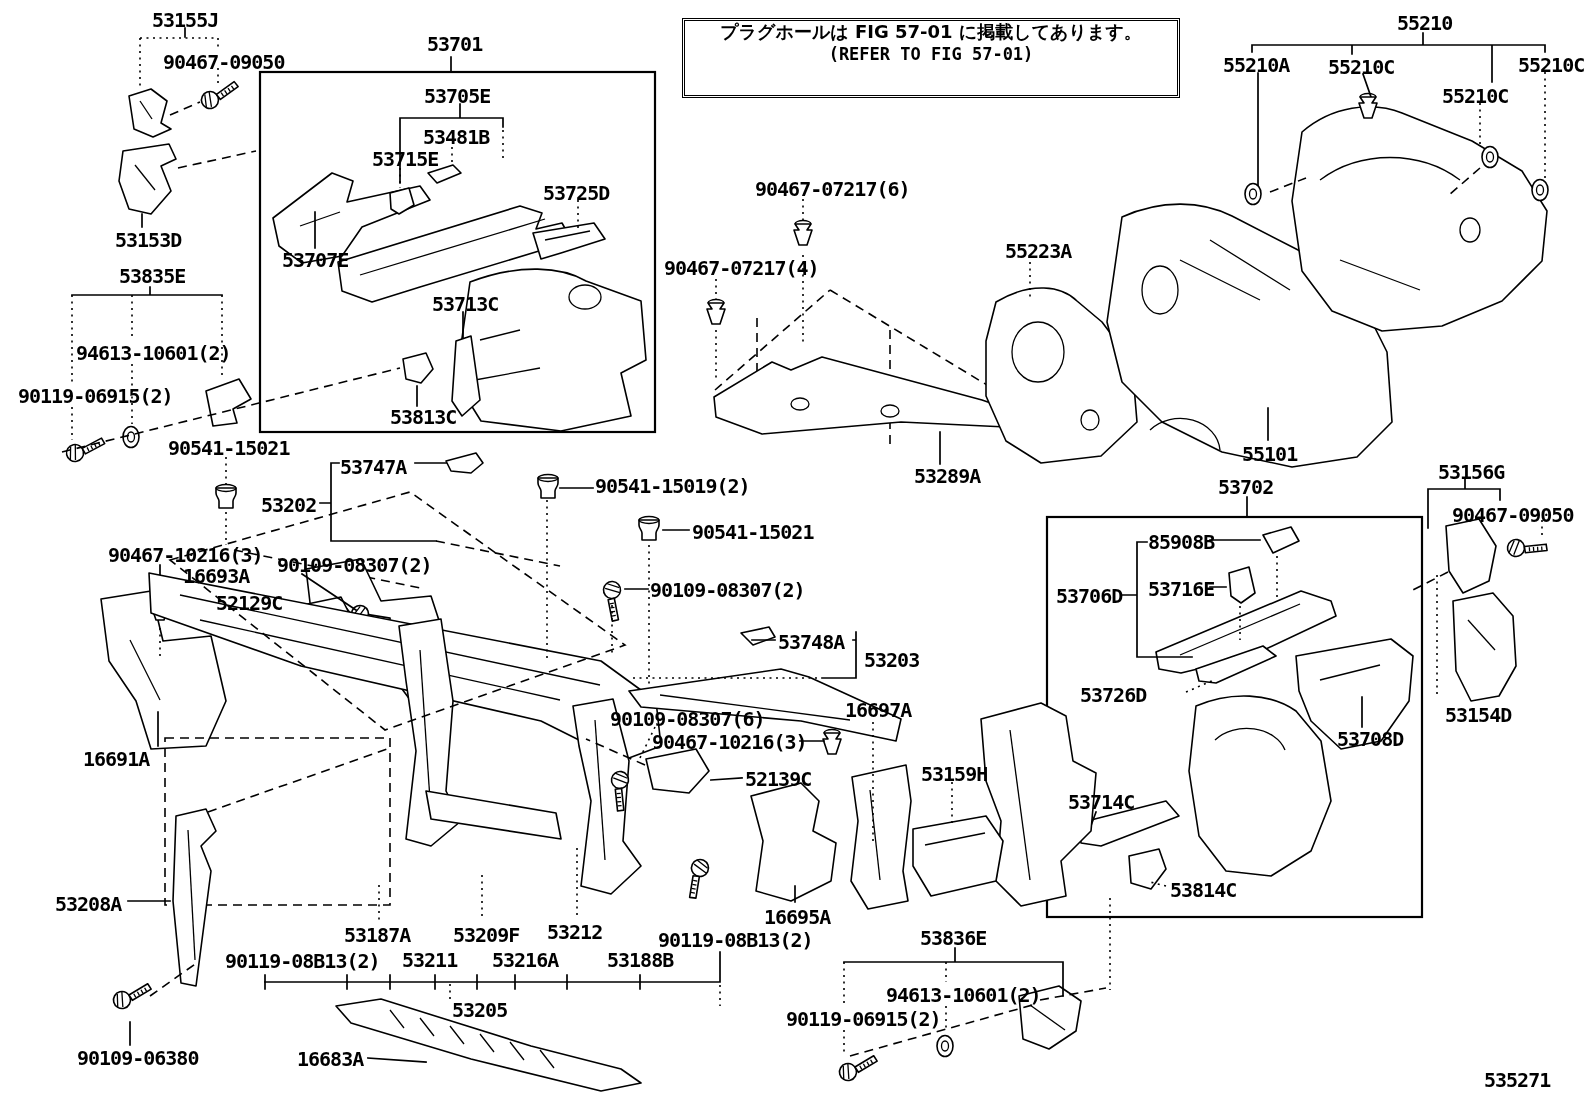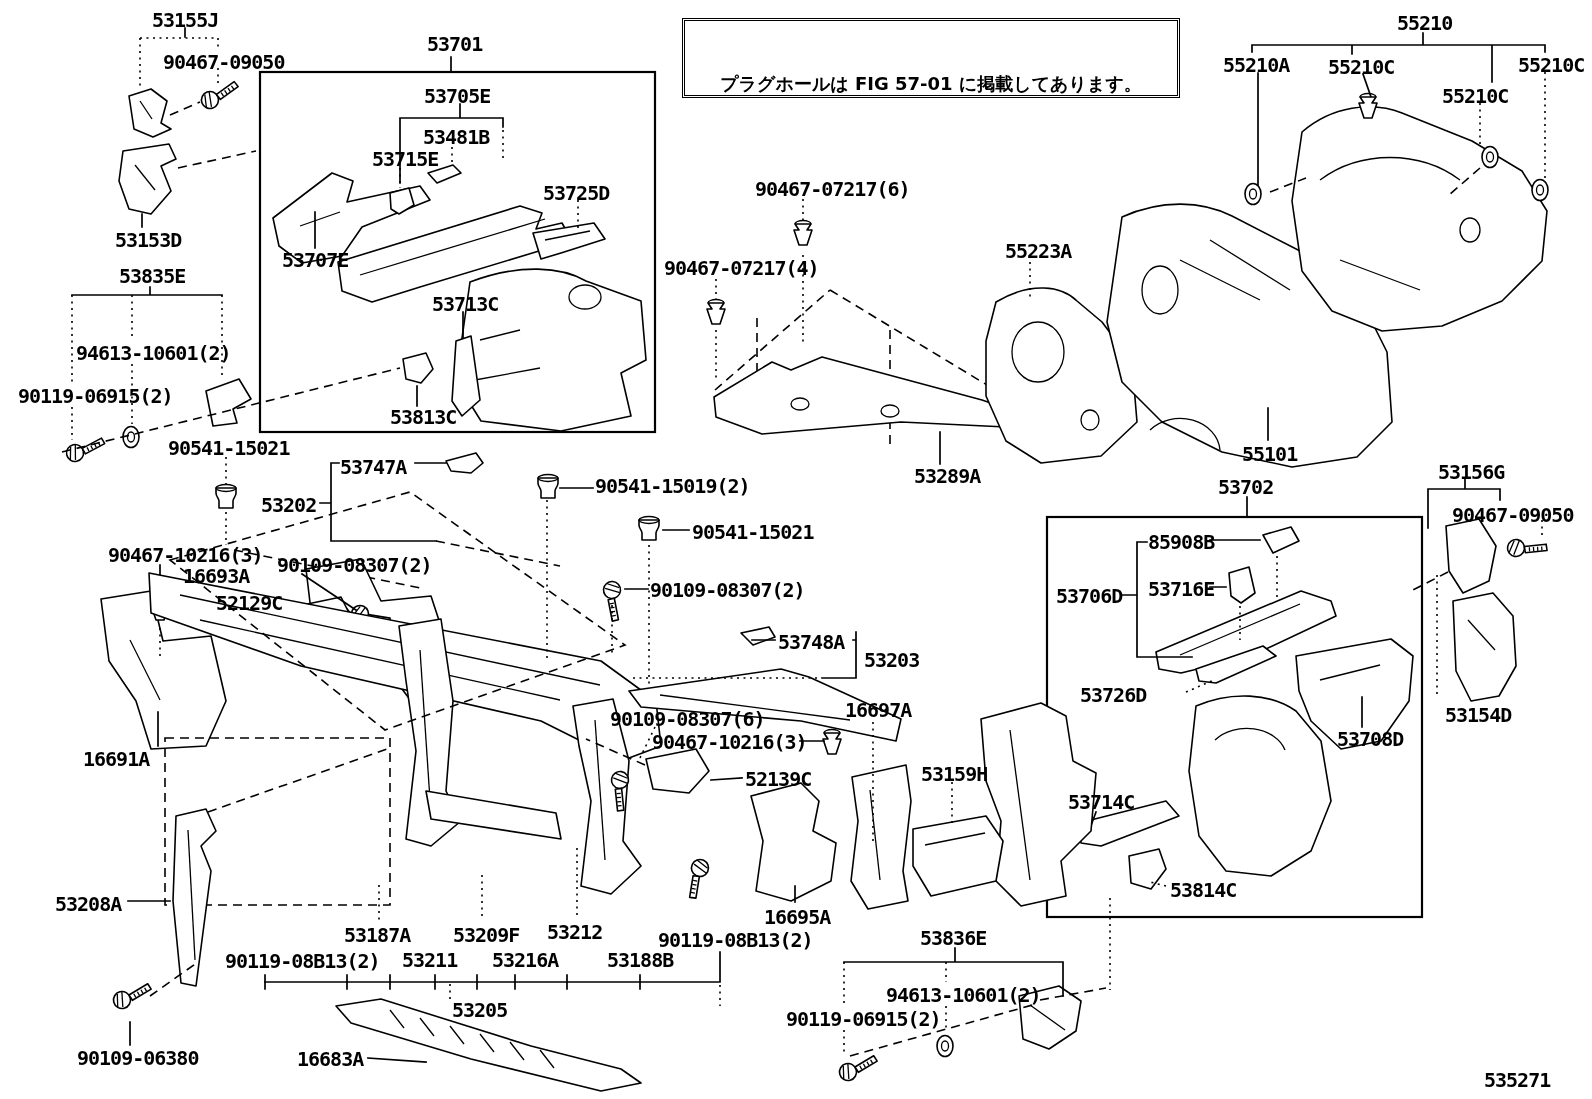--- a/index.html
+++ b/index.html
@@ -3,21 +3,21 @@
 <meta charset="utf-8">
 <style>
   html,body{margin:0;padding:0;background:#fff;}
   #stage{position:relative;width:1592px;height:1099px;background:#fff;overflow:hidden;
          font-family:"DejaVu Sans Mono",monospace;}
   #art{position:absolute;left:0;top:0;}
   .part-label{position:absolute;font:bold 20px/1.05 "DejaVu Sans Mono",monospace;
               letter-spacing:-1px;color:#000;white-space:pre;}
   #note-box{position:absolute;left:682px;top:18px;width:498px;height:80px;
             border:3px double #000;box-sizing:border-box;text-align:center;
-            display:flex;flex-direction:column;justify-content:flex-end;gap:1px;}
+            display:flex;flex-direction:column;justify-content:flex-start;gap:1px;}
   #note-box .ja{font:bold 18px/1.2 "DejaVu Sans",sans-serif;letter-spacing:0px;}
   #note-box .en{font:bold 16px/1.2 "Liberation Sans",sans-serif;letter-spacing:0.5px;}
   #note-box .ref{font:bold 17px/1.2 "DejaVu Sans Mono",monospace;letter-spacing:0px;}
   #fig-number{position:absolute;left:1484px;top:1070px;font:bold 20px/1 "DejaVu Sans Mono",monospace;
               letter-spacing:-1px;color:#000;}
   svg .ln{stroke:#000;stroke-width:1.7;fill:none;stroke-linecap:square;}
   svg .dot{stroke:#000;stroke-width:1.6;fill:none;stroke-dasharray:2 4.5;}
   svg .dsh{stroke:#000;stroke-width:1.6;fill:none;stroke-dasharray:9 6;}
   svg .pt{stroke:#000;stroke-width:1.6;fill:#fff;stroke-linejoin:round;}
   svg .ptn{stroke:#000;stroke-width:1.3;fill:none;stroke-linejoin:round;}
@@ -329,20 +329,21 @@
     </g>
     <g>
       <path class="ln" d="M955,948 V962 M844,962 H1063 M1063,962 V996"></path>
       <path class="dot" d="M844,962 V1005 M844,1030 V1052 M946,962 V982 M946,1006 V1028"></path>
       <path class="dsh" d="M850,1056 L1036,1004 M1040,1000 L1106,988"></path>
     </g>
   </svg>
 
   <div id="note-box">
     <div class="ja">プラグホールは FIG 57-01 に掲載してあります。</div>
+    <div class="ref">(REFER TO FIG 57-01)</div>
   </div>
 
   <div id="labels">
       <div class="part-label" style="left: 152px; top: 10px;">53155J</div>
       <div class="part-label" style="left: 163px; top: 52px;">90467-09050</div>
       <div class="part-label" style="left: 115px; top: 230px;">53153D</div>
       <div class="part-label" style="left: 119px; top: 266px;">53835E</div>
       <div class="part-label" style="left: 76px; top: 343px;">94613-10601(2)</div>
       <div class="part-label" style="left: 18px; top: 386px;">90119-06915(2)</div>
       <div class="part-label" style="left: 168px; top: 438px;">90541-15021</div>

